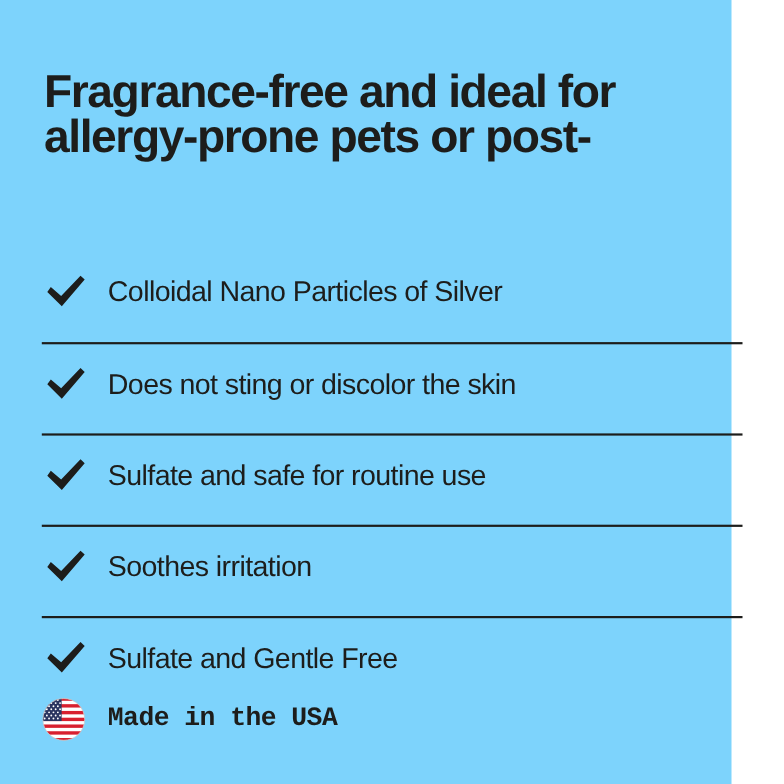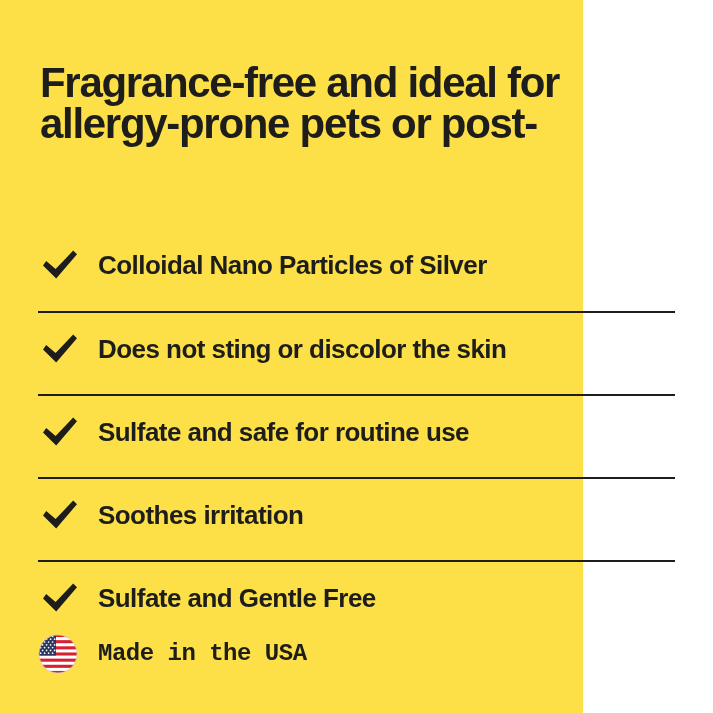--- a/index.html
+++ b/index.html
@@ -8,23 +8,23 @@
   }
   body {
     width: 713px;
     height: 713px;
     overflow: hidden;
     font-family: "Liberation Sans", sans-serif;
   }
   #card {
     position: relative;
     box-sizing: border-box;
-    width: 583px;
+    width: 665px;
     height: 713px;
-    background: #fde047;
+    background: #7dd3fc;
     padding: 0;
   }
 
   
   #heading {
     position: absolute;
     left: 40px;
     top: 62px;
     width: 620px;
     margin: 0;
@@ -68,21 +68,21 @@
     display: block;
     line-height: 0;
     padding-left: 2px;
   }
   .check-icon svg {
     display: block;
   }
   .feature-label {
     flex: 1 1 auto;
     font-family: "Liberation Sans", sans-serif;
-    font-weight: 700;
+    font-weight: 400;
     font-size: 26px;
     line-height: 30px;
     letter-spacing: -0.55px;
     color: #1d1d1b;
     white-space: nowrap;
   }
 
   
   #footer-badge {
     position: absolute;

